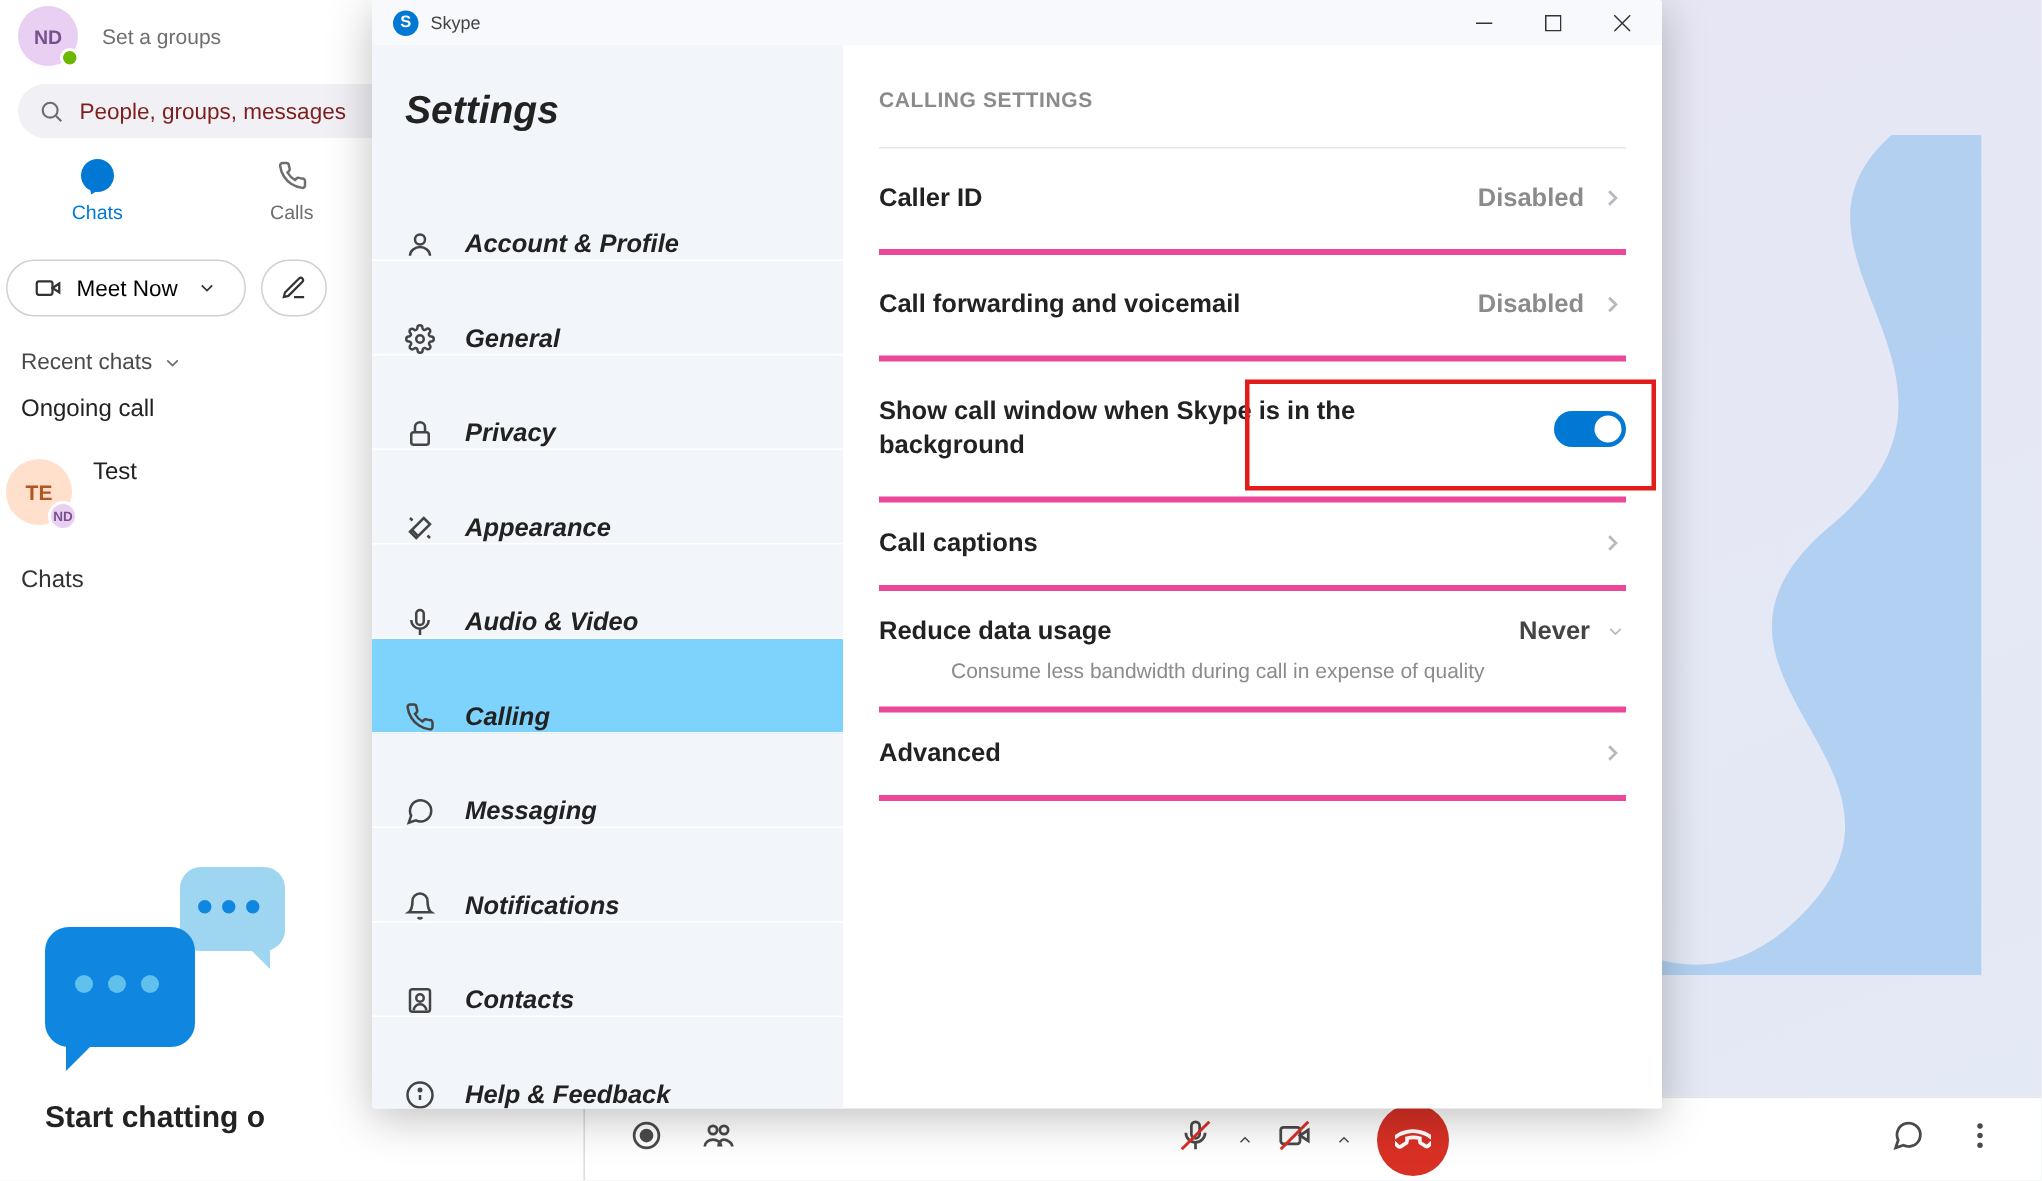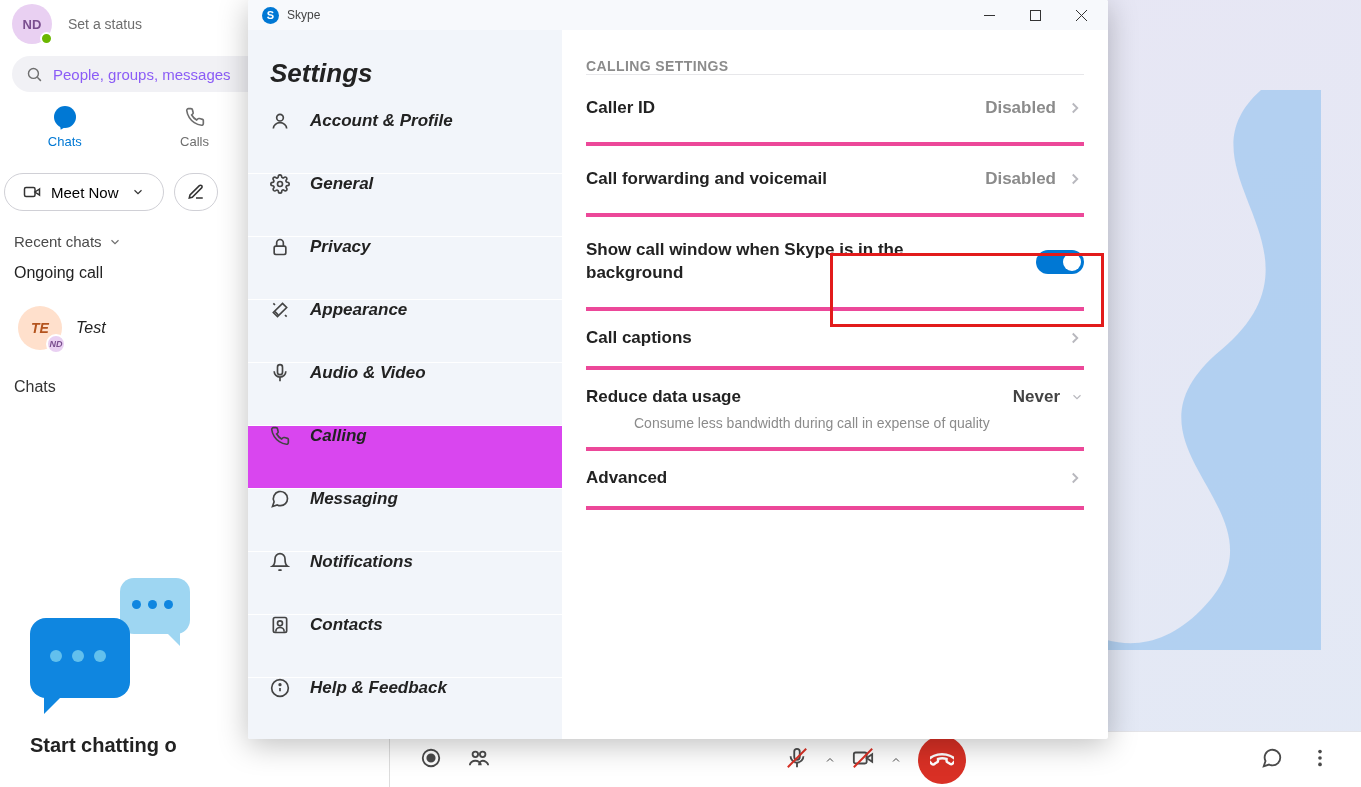--- a/index.html
+++ b/index.html
@@ -5,39 +5,39 @@
     * { box-sizing: border-box; margin: 0; padding: 0; font-family: "Segoe UI", -apple-system, sans-serif; }
     body { width: 1361px; height: 787px; overflow: hidden; background: #f0f0f0; position: relative; }
 
     
     .main-sidebar { position:absolute; left:0; top:0; width:389px; height:787px; background:#fff; }
     .profile-row { display:flex; align-items:center; padding:4px 12px; }
     .avatar { width:40px; height:40px; border-radius:50%; background:#e9d0f2; color:#7a4f8f; font-weight:600; display:flex; align-items:center; justify-content:center; font-size:13px; position:relative; }
     .avatar .dot { position:absolute; right:-1px; bottom:-1px; width:13px; height:13px; background:#6bb700; border:2px solid #fff; border-radius:50%; }
     .status-text { margin-left:16px; color:#6e6e6e; font-size:14px; }
 
-    .search { margin:8px 12px; height:36px; background:#f1f1f5; border-radius:20px; display:flex; align-items:center; padding:0 14px; color:#8b5cf6; font-size:15px; }
+    .search { margin:8px 12px; height:36px; background:#f1f1f5; border-radius:20px; display:flex; align-items:center; padding:0 14px; color:#7f1d1d; font-size:15px; }
     .search svg { margin-right:10px; }
 
     .navtabs { display:flex; margin-top:6px; }
     .navtab { flex:1; display:flex; flex-direction:column; align-items:center; padding:6px 0 6px; font-size:13px; color:#6e6e6e; }
     .navtab.active { color:#0078d4; }
     .navtab .ticon { width:22px; height:22px; display:flex; align-items:center; justify-content:center; margin-bottom:6px; }
     .navtab.active .chat-bubble { background:#0078d4; }
     .chat-bubble { width:22px; height:22px; border-radius:50%; background:#6e6e6e; position:relative; }
     .chat-bubble::after { content:""; position:absolute; left:4px; bottom:-2px; width:0; height:0; border-left:4px solid transparent; border-right:4px solid transparent; border-top:6px solid #0078d4; transform:rotate(25deg);}
 
     .actions-row { display:flex; gap:10px; padding:12px 4px; margin-top:6px; }
     .pill-btn { border:1px solid #d0d0d6; border-radius:22px; height:38px; display:flex; align-items:center; padding:0 18px; font-size:15px; background:#fff; }
     .pill-btn svg { margin-right:10px; }
 
     .section-head { padding:10px 14px; font-size:15px; color:#4a4a4a; display:flex; align-items:center; }
     .section-head svg { margin-left:6px; }
     .ongoing { padding:4px 14px 14px; font-size:16px; color:#222; }
-    .chat-item { display:flex; align-items:center; padding:10px 18px;font-style:italic; }
+    .chat-item { display:flex; align-items:flex-start; padding:10px 4px; }
     .chat-avatar { width:44px; height:44px; border-radius:50%; background:#ffe0cc; color:#b4541e; display:flex; align-items:center; justify-content:center; font-weight:600; position:relative; font-size:14px; }
     .chat-avatar .mini { position:absolute; right:-4px; bottom:-4px; width:20px; height:20px; border-radius:50%; background:#e9d0f2; color:#7a4f8f; border:2px solid #fff; font-size:9px; display:flex; align-items:center; justify-content:center; font-weight:600; }
     .chat-name { margin-left:14px; font-size:16px; color:#222; }
     .chats-label { padding:18px 14px; color:#333; font-size:16px; }
 
     .empty { position:absolute; left:30px; right:20px; bottom:30px; }
     .empty h2 { font-size:20px; font-weight:700; color:#222; margin-top:16px; } 
     .empty p { color:#6e6e6e; font-size:15px; margin-top:8px; display:flex; align-items:center; line-height:1.5; }
     .empty p svg { margin-right:12px; flex-shrink:0; }
     .chat-illus { position:relative; width:160px; height:140px; }
@@ -67,47 +67,47 @@
     
     .settings-win { position:absolute; left:248px; top:0; width:860px; height:739px; background:#fff; box-shadow:0 6px 30px rgba(0,0,0,.25); border-radius:2px; overflow:hidden; display:flex; flex-direction:column; }
     .titlebar { height:30px; background:#f7f9fc; display:flex; align-items:center; padding:0 4px 0 14px; font-size:12px; color:#444; }
     .titlebar .sklogo { width:17px; height:17px; border-radius:50%; background:#0078d4; color:#fff; font-size:11px; font-weight:700; display:flex; align-items:center; justify-content:center; margin-right:8px; }
     .winbtns { margin-left:auto; display:flex; }
     .winbtn { width:46px; height:30px; display:flex; align-items:center; justify-content:center; }
 
     .settings-body { flex:1; display:flex; }
     .s-nav { width:314px; background:#f2f5fa;font-style:italic; }
     .s-nav h1 { font-size:26px; font-weight:700; padding:28px 22px 22px; color:#222; }
-    .s-item { height:63px; display:flex; align-items:flex-start; padding:0 22px; font-size:17px; font-weight:600; color:#222; border-bottom:1px solid #fff; }
-    .s-item.active { background:#d946ef; }
+    .s-item { height:63px; display:flex; align-items:flex-end; padding:0 22px; font-size:17px; font-weight:600; color:#222; border-bottom:1px solid #fff; }
+    .s-item.active { background:#7dd3fc; }
     .s-item .sicon { width:26px; display:flex; align-items:center; margin-right:14px; color:#444; }
 
     .s-content { flex:1; padding:28px 24px 0; }
-    .s-heading { font-size:14px; font-weight:600; color:#8b8b8b; letter-spacing:.4px; }
+    .s-heading { font-size:14px; font-weight:600; color:#8b8b8b; letter-spacing:.4px; margin-bottom:24px; }
     .row { border-bottom:4px solid #ec4899; padding:22px 0; display:flex; align-items:center; justify-content:space-between; }
     .row.first { border-top:1px solid #e7e7ea; }
     .row.tight { padding:16px 0; }
     .row .label { font-size:17px; font-weight:600; color:#222; max-width:380px; line-height:1.35; }
     .row .sub { font-size:14px; color:#8b8b8b; font-weight:400; margin-top:6px;margin-left:48px; }
     .row .right { display:flex; align-items:center; gap:10px; color:#8b8b8b; font-size:17px; font-weight:600; }
     .chev { color:#b8b8be; }
     .toggle { width:48px; height:24px; background:#0078d4; border-radius:14px; position:relative; }
     .toggle::after { content:""; position:absolute; right:3px; top:3px; width:18px; height:18px; background:#fff; border-radius:50%; }
     .highlight { position:absolute; border:3px solid #e21b1b; pointer-events:none; }
   </style>
 </head>
 <body>
 
 <div class="main-sidebar">
   <div class="profile-row">
     <div class="avatar">
         <span>ND</span>
         <span class="dot"></span>
       </div>
-    <span class="status-text">Set a status</span>
+    <span class="status-text">Set a groups</span>
   </div>
 
   <div class="search">
     <svg width="17" height="17" viewBox="0 0 24 24" fill="none" stroke="#6e6e6e" stroke-width="2">
         <circle cx="10.5" cy="10.5" r="7"></circle>
         <line x1="21" y1="21" x2="16" y2="16"></line>
       </svg>
     <span>People, groups, messages</span>
   </div>
 

